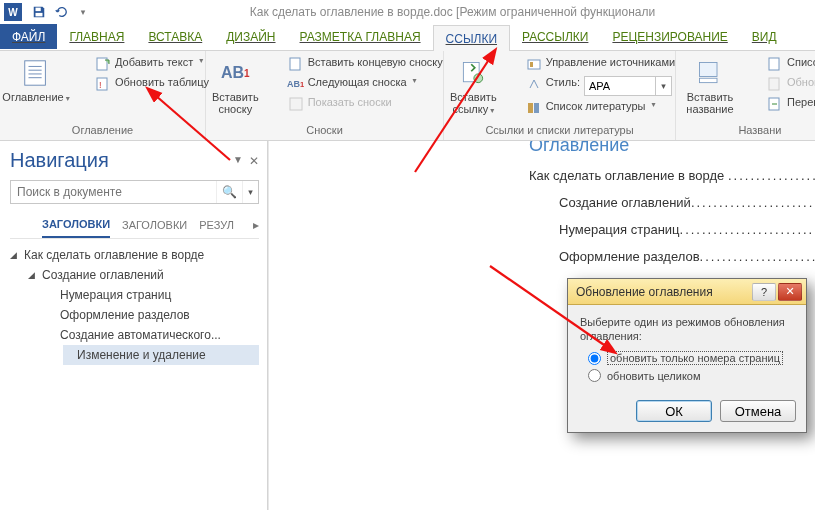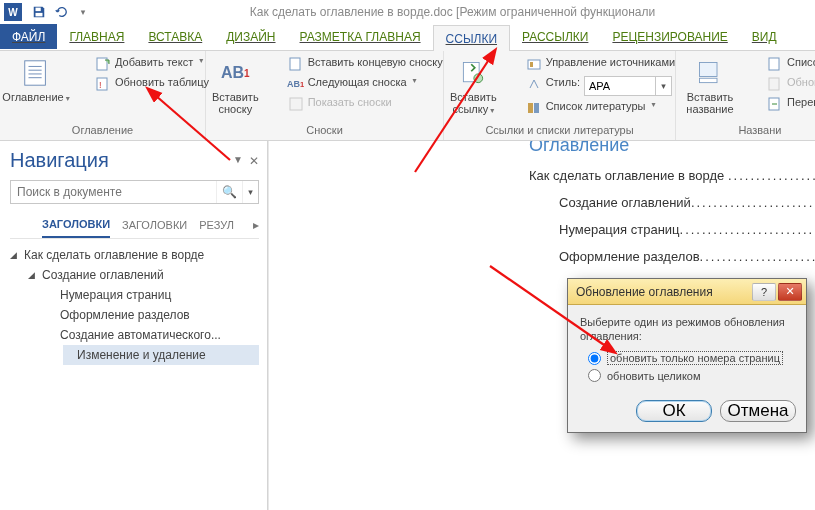--- a/index.html
+++ b/index.html
@@ -64,21 +64,21 @@
   .dialog-title { background:linear-gradient(#fdeeb3,#f5d77b); height:26px; display:flex; align-items:center; padding:0 4px 0 8px; font-size:12px; color:#333; border-bottom:1px solid #c9a84a; }
   .dialog-title .t { flex:1; }
   .dialog-title .wbtn { width:24px; height:18px; margin-left:2px; border:1px solid rgba(0,0,0,0.2); border-radius:2px; display:flex; align-items:center; justify-content:center; font-size:11px; background:linear-gradient(#fefefe,#dedede); }
   .dialog-title .wbtn.close { background:linear-gradient(#e67a66,#c33a22); color:#fff; }
   .dialog-body { padding:10px 12px 6px; font-size:11px; }
   .dialog-body .prompt { margin-bottom:8px; line-height:14px; }
   .radio-row { display:flex; align-items:center; gap:6px; margin:4px 0 4px 8px; font-size:11px; }
   .radio-row input { margin:0; }
   .radio-row.sel label { border:1px dotted #555; padding:0 2px; }
   .dialog-buttons { display:flex; justify-content:flex-end; gap:8px; padding:8px 10px 10px; }
-  .dbtn { width:76px; height:22px; font-size:17px; border:1px solid #8a8a8a; background:linear-gradient(#fdfdfd,#e5e5e5); border-radius:10px; cursor:pointer; }
+  .dbtn { width:76px; height:22px; font-size:13px; border:1px solid #8a8a8a; background:linear-gradient(#fdfdfd,#e5e5e5); border-radius:3px; cursor:pointer; }
   .dbtn.default { border:1px solid #3c7fb1; box-shadow:0 0 0 1px #b4d6ef inset; }
 
   
   .annot { position:absolute; left:0; top:0; pointer-events:none; }
 </style>
 </head>
 <body>
 
 <div class="titlebar">
   <span class="word-icon">W</span>

